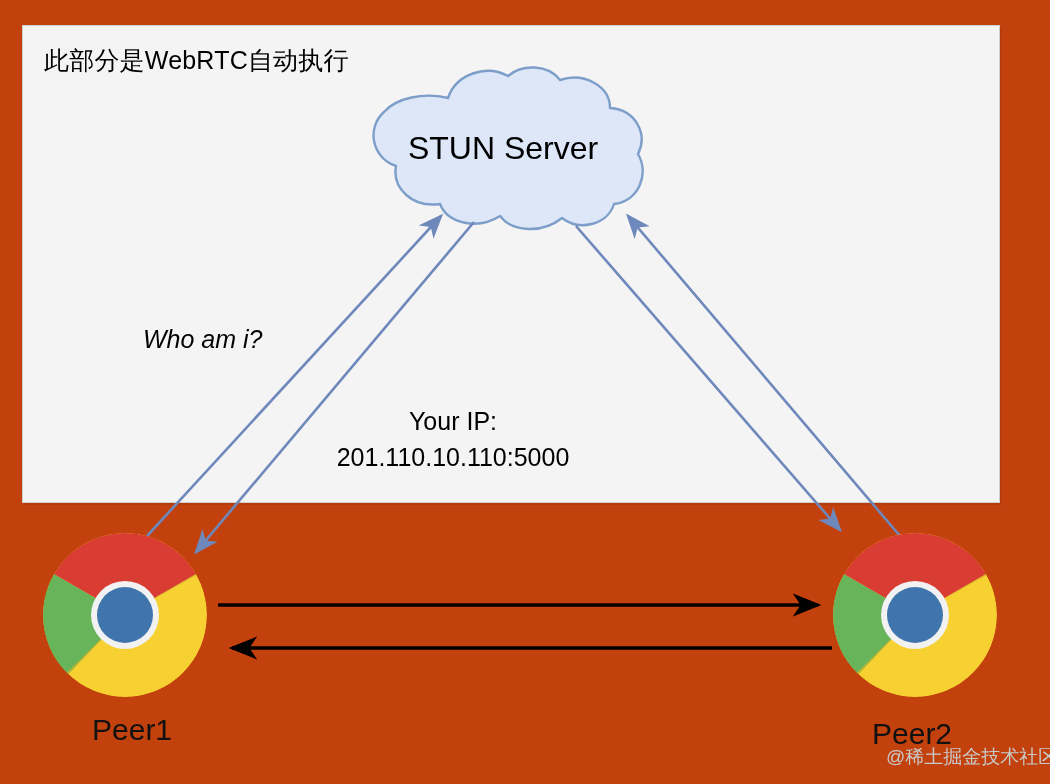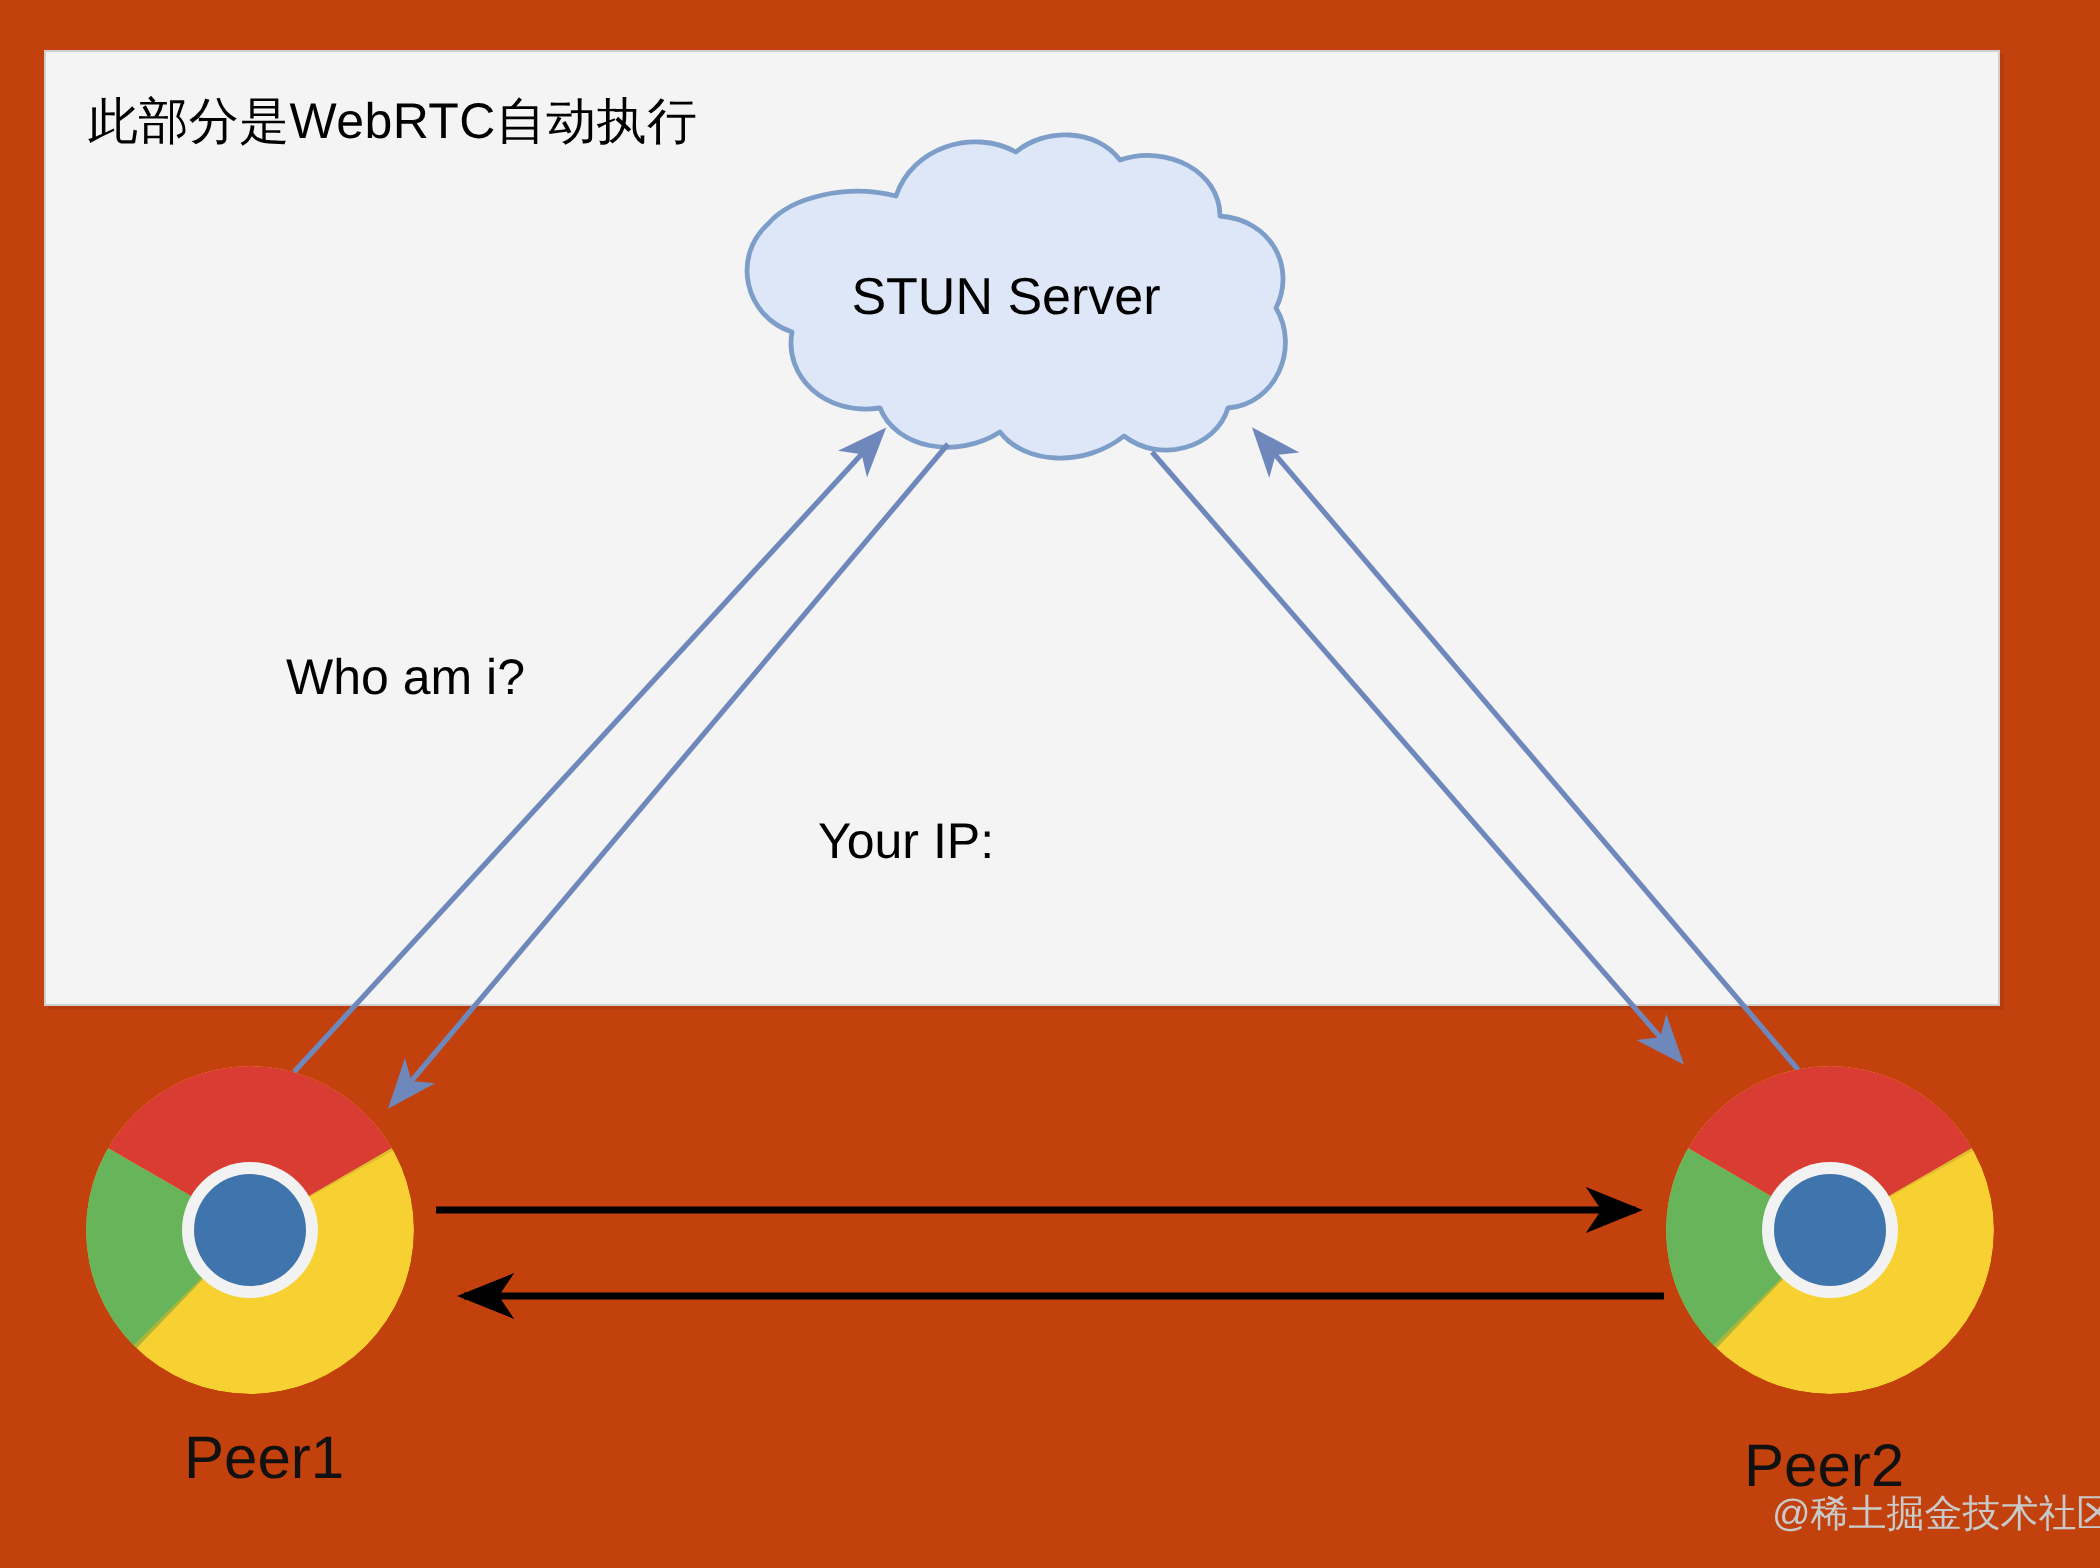--- a/index.html
+++ b/index.html
@@ -57,35 +57,36 @@
   }
   .cloud-label {
     position: absolute;
     left: 352px;
     top: 62px;
     width: 302px;
     height: 172px;
     display: flex;
     align-items: center;
     justify-content: center;
-    font-size: 26px;
+    font-size: 32px;
     color: #000000;
     pointer-events: none;
   }
 
   
   .txt {
     position: absolute;
     color: #000000;
     white-space: nowrap;
   }
   .txt-who {
     left: 143px;
     top: 325px;
     font-size: 25px;
+    font-style: italic;
   }
   .txt-ip {
     left: 313px;
     top: 372px;
     font-size: 25px;
     text-align: center;
     line-height: 36px;
     white-space: normal;
     width: 280px;
     margin-top: 31px;
@@ -178,20 +179,21 @@
     </g>
 
     <g>
       <line x1="832" y1="648" x2="232" y2="648" stroke="#000000" stroke-width="3.4" marker-end="url(#ah-black)"></line>
     </g>
   </svg>
 
   <div class="txt txt-who">Who am i?</div>
   <div class="txt txt-ip">
     <span class="ip-line1">Your IP:</span>
+    <span class="ip-line2">201.110.10.110:5000</span>
   </div>
 
   <div class="peer peer-1">
     <svg viewBox="0 0 166 166" width="166" height="166">
       <clipPath id="c1">
           <circle cx="83" cy="83" r="82"></circle>
         </clipPath>
       <g clip-path="url(#c1)">
         <circle cx="83" cy="83" r="82" fill="#f6d131"></circle>
         <path d="M83,83 L24.5,141.0 A82,82 0 0 1 12.0,42.0 Z" fill="#67b45a"></path>

